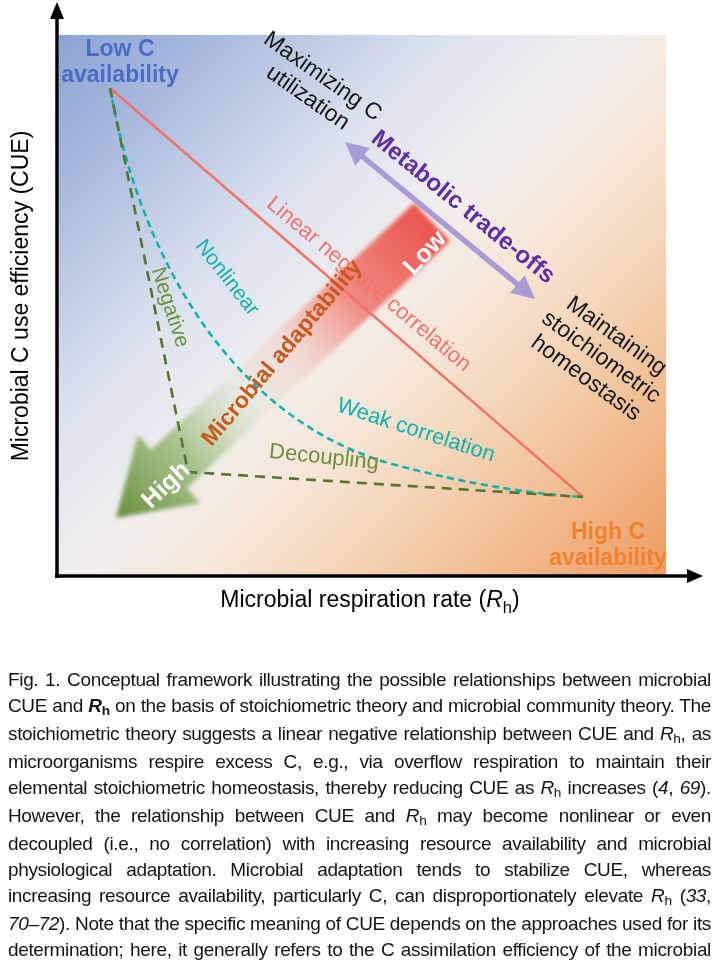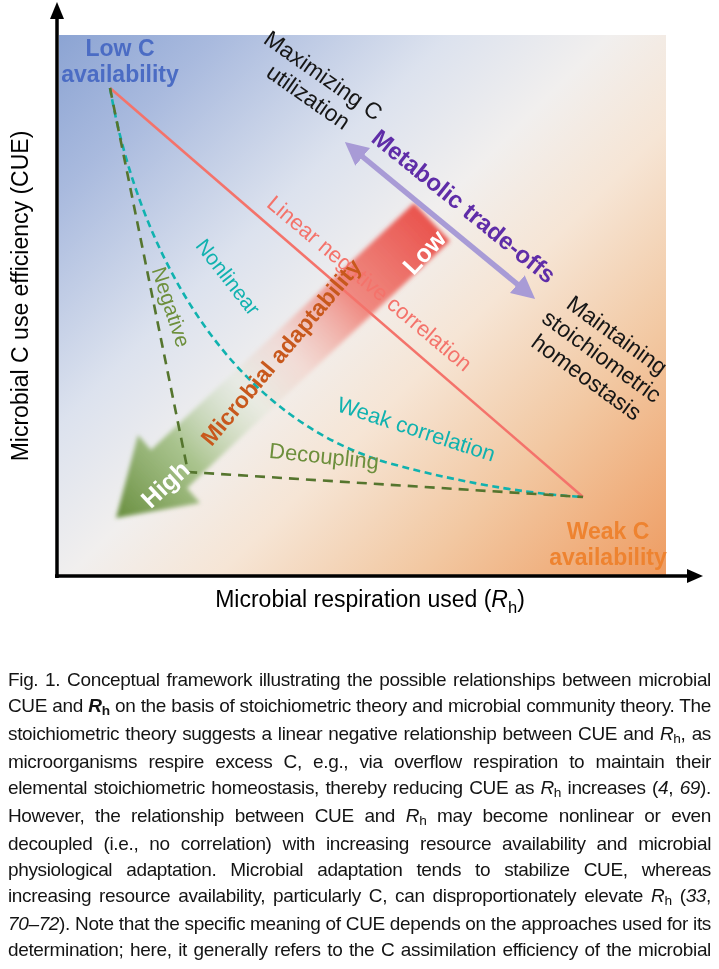--- a/index.html
+++ b/index.html
@@ -119,23 +119,23 @@
 stoichiometric
 homeostasis</div>
     <div class="lbl lbl-linear nowrap">Linear negative correlation</div>
     <div class="lbl lbl-nonlinear nowrap">Nonlinear</div>
     <div class="lbl lbl-negative nowrap">Negative</div>
     <div class="lbl lbl-weak nowrap">Weak correlation</div>
     <div class="lbl lbl-decoupling nowrap">Decoupling</div>
     <div class="lbl lbl-adapt nowrap">Microbial adaptability</div>
     <div class="lbl lbl-low nowrap">Low</div>
     <div class="lbl lbl-high nowrap">High</div>
-    <div class="lbl lbl-high-c">Weak C
+    <div class="lbl lbl-high-c">High C
 availability</div>
 
     <div class="lbl axis-y-lbl nowrap">Microbial C use efficiency (CUE)</div>
     <div class="lbl axis-x-lbl nowrap">
-      <span>Microbial respiration used (</span><i>R</i><sub>h</sub><span>)</span>
+      <span>Microbial respiration rate (</span><i>R</i><sub>h</sub><span>)</span>
     </div>
   </div>
 
   <p class="caption" id="caption"><span class="seg-b">Fig. 1. Conceptual framework illustrating the possible relationships between microbial CUE and </span><span class="seg-bi">R</span><span class="seg-bs">h</span><span class="seg-b"> on the basis of stoichiometric theory and microbial community theory. </span><span class="seg-n">The stoichiometric theory suggests a linear negative relationship between CUE and </span><span class="seg-i">R</span><span class="seg-sub">h</span><span class="seg-n">, as microorganisms respire excess C, e.g., via overflow respiration to maintain their elemental stoichiometric homeostasis, thereby reducing CUE as </span><span class="seg-i">R</span><span class="seg-sub">h</span><span class="seg-n"> increases (</span><span class="seg-i">4</span><span class="seg-n">, </span><span class="seg-i">69</span><span class="seg-n">). However, the relationship between CUE and </span><span class="seg-i">R</span><span class="seg-sub">h</span><span class="seg-n"> may become nonlinear or even decoupled (i.e., no correlation) with increasing resource availability and microbial physiological adaptation. Microbial adaptation tends to stabilize CUE, whereas increasing resource availability, particularly C, can disproportionately elevate </span><span class="seg-i">R</span><span class="seg-sub">h</span><span class="seg-n"> (</span><span class="seg-i">33</span><span class="seg-n">, </span><span class="seg-i">70–72</span><span class="seg-n">). Note that the specific meaning of CUE depends on the approaches used for its determination; here, it generally refers to the C assimilation efficiency of the microbial community.</span></p>
 </div>
 
 </body></html>

